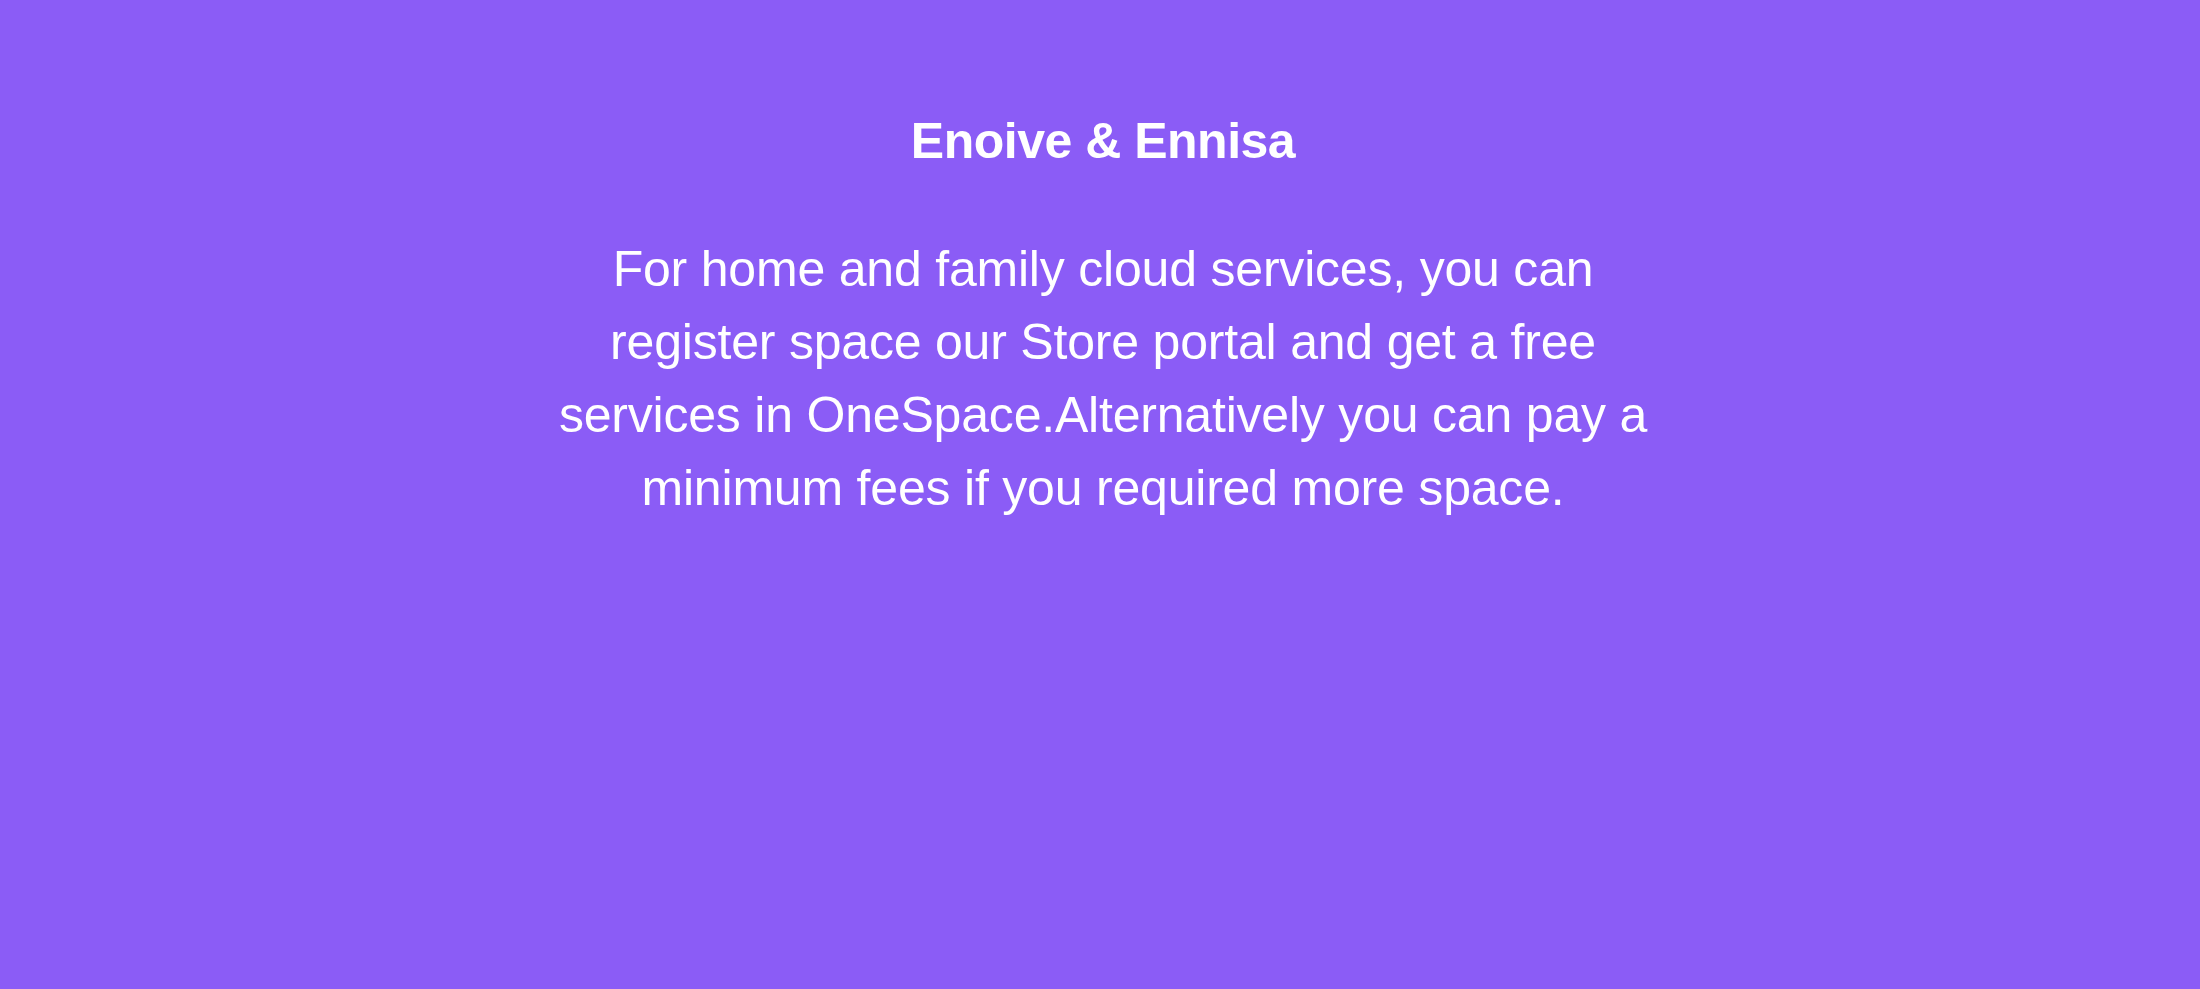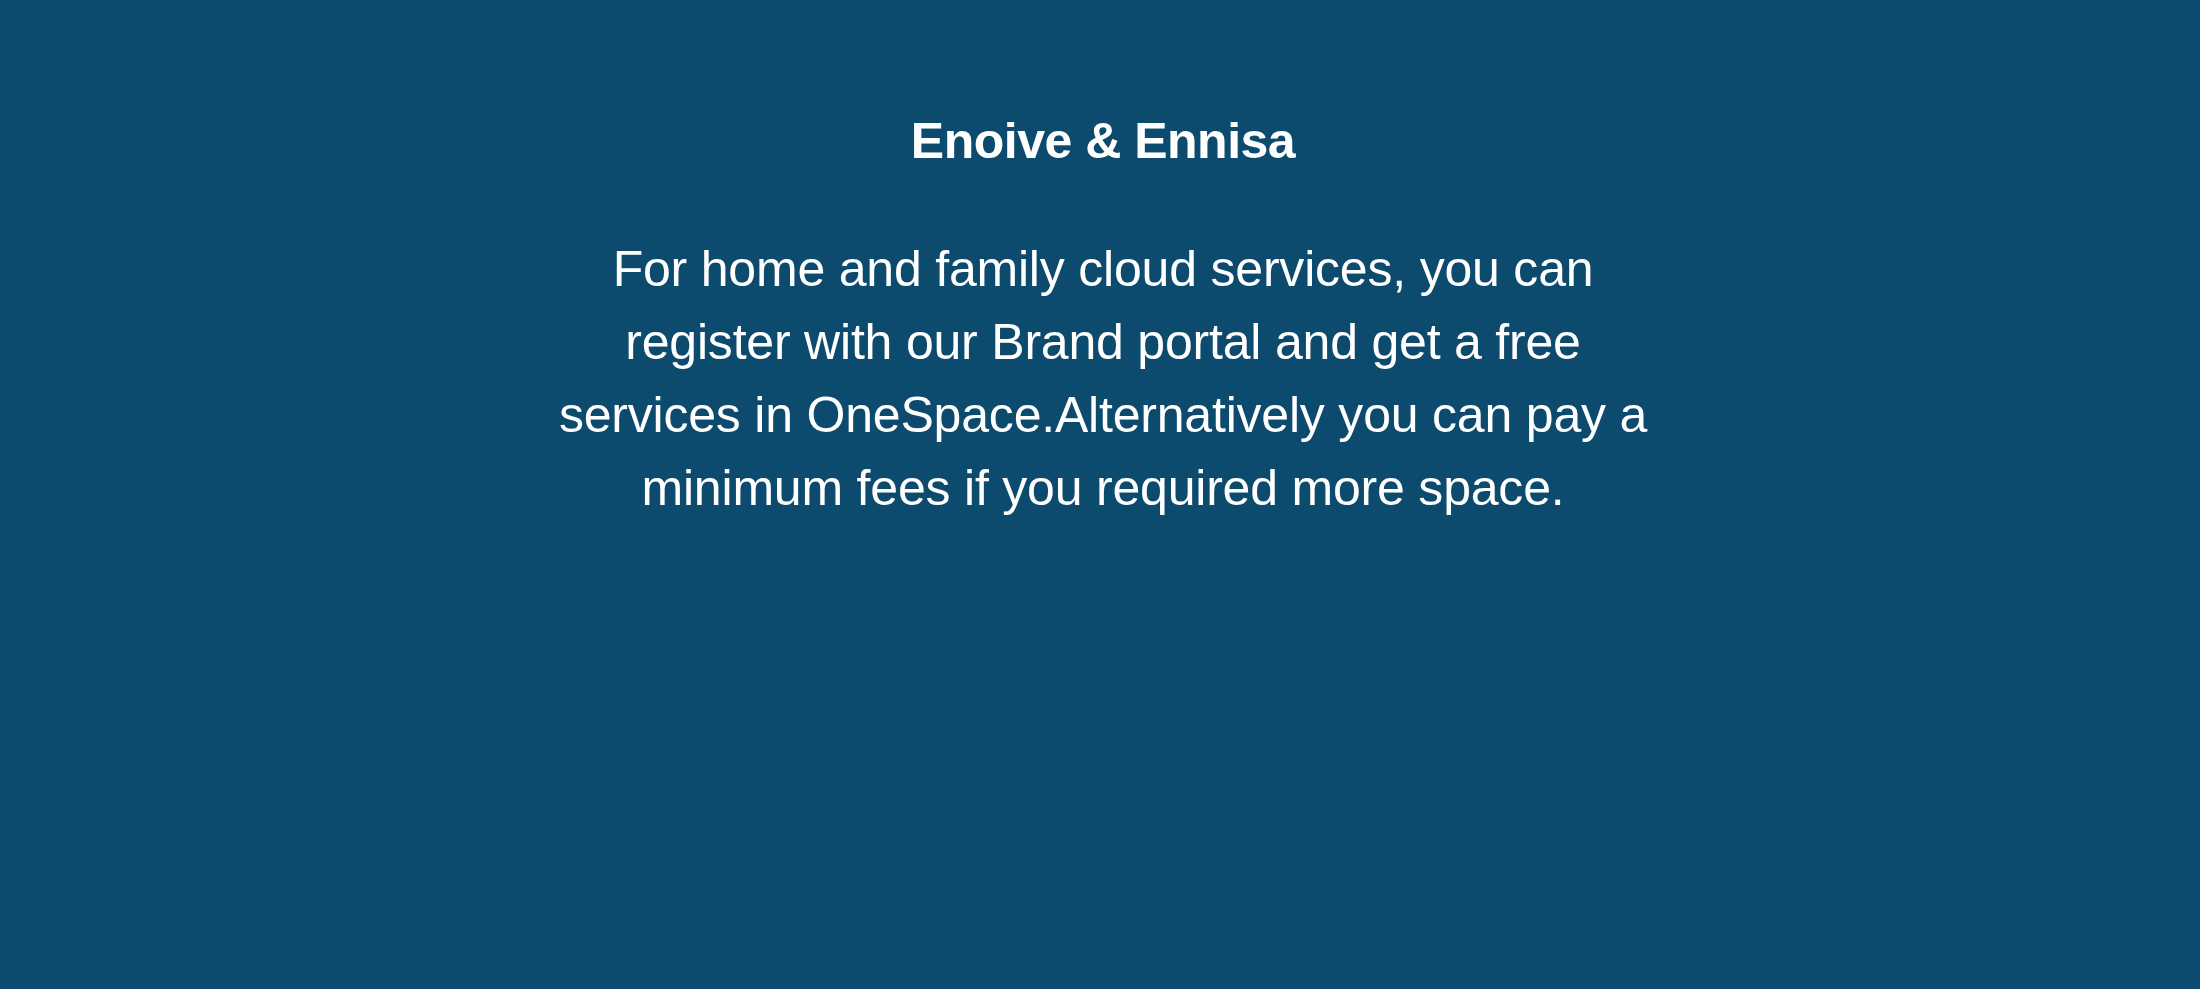--- a/index.html
+++ b/index.html
@@ -66,25 +66,25 @@
     color: #ffffff;
     letter-spacing: -0.2px;
     text-align: center;
     white-space: pre-line;
     max-width: 1330px;
   }
 </style>
 </head>
 <body>
 
-<div id="slide" style="background: #0c4a6e;">
+<div id="slide" style="background: #8b5cf6;">
   <div id="content">
 
     <div class="eyebrow" style="color: rgb(255, 255, 255);">Enoive &amp; Ennisa</div>
 
 
     <p class="body-copy" style="color: rgb(255, 255, 255);">For home and family  cloud services, you can
-register with our Brand portal and get a free
+register space our Store portal and get a free
 services in OneSpace.Alternatively you can pay a
 minimum fees if you required more space.</p>
 
   </div>
 </div>
 
 </body></html>

